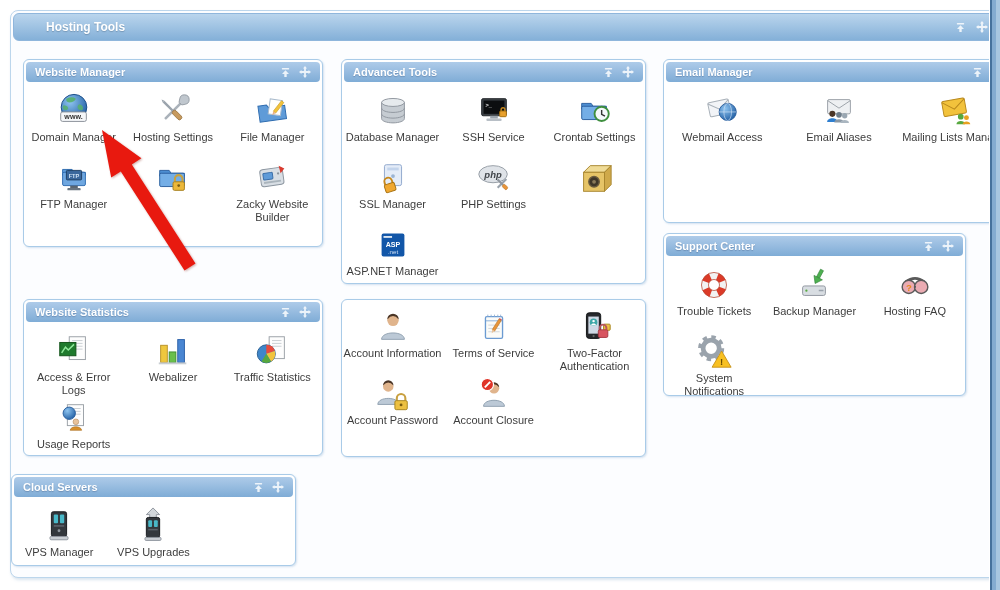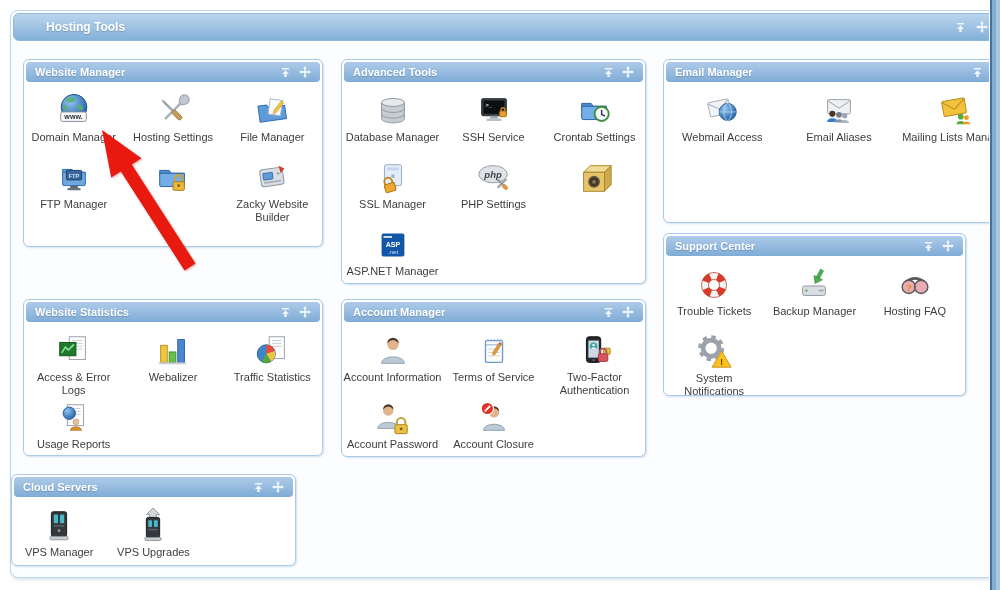--- a/index.html
+++ b/index.html
@@ -386,33 +386,20 @@
     <path d="M16 10 h11 M16 13 h11 M16 16 h11" stroke="#c8cdd2"></path>
     <circle cx="15" cy="15" r="6.5" fill="url(#gGlobe)" stroke="#2a5f9e"></circle>
     <circle cx="22" cy="24" r="3" fill="#e8c29a" stroke="#b08860" stroke-width=".6"></circle>
     <path d="M16 33 c0 -5 12 -5 12 0 Z" fill="#d88f2a" stroke="#a86a18" stroke-width=".6"></path>
               </svg></span>
             <span class="lbl">Usage Reports</span>
           </div>
         </div>
       </div>
       <div class="panel" style="left: 330px; top: 288px; width: 305px; height: 158px;">
-        <div class="panel-header"><span>Account Manager</span><span class="hdr-controls">
-            <span class="ctrl-btn">
-              <span><svg width="11" height="11" viewBox="0 0 12 12">
-                  <rect x="2" y="1" width="8" height="1.8" rx=".5" fill="currentColor"></rect>
-                  <path d="M6 3.5 L9.8 7.5 H7.3 V11 H4.7 V7.5 H2.2 Z" fill="currentColor"></path>
-                </svg></span>
-            </span>
-            <span class="ctrl-btn">
-              <span><svg width="12" height="12" viewBox="0 0 12 12">
-                  <path d="M6 0 L8 2.5 H6.9 V5.1 H9.5 V4 L12 6 L9.5 8 V6.9 H6.9 V9.5 H8 L6 12 L4 9.5 H5.1 V6.9 H2.5 V8 L0 6 L2.5 4 V5.1 H5.1 V2.5 H4 Z" fill="currentColor"></path>
-                </svg></span>
-            </span>
-          </span></div>
         <div class="panel-body">
           <div class="item">
             <span class="icn"><svg viewBox="0 0 40 40" width="38" height="38">
                 <circle cx="20" cy="13" r="6" fill="#e0b48c"></circle>
     <path d="M14 12 a6 6 0 0 1 12 0 q-3 -3.5 -6 -3.5 t-6 3.5Z" fill="#4a3526"></path>
     <path d="M8 33 c0 -9 24 -9 24 0 Z" fill="#bcc9d6" stroke="#8fa0b0"></path>
               </svg></span>
             <span class="lbl">Account Information</span>
           </div>
           <div class="item">

